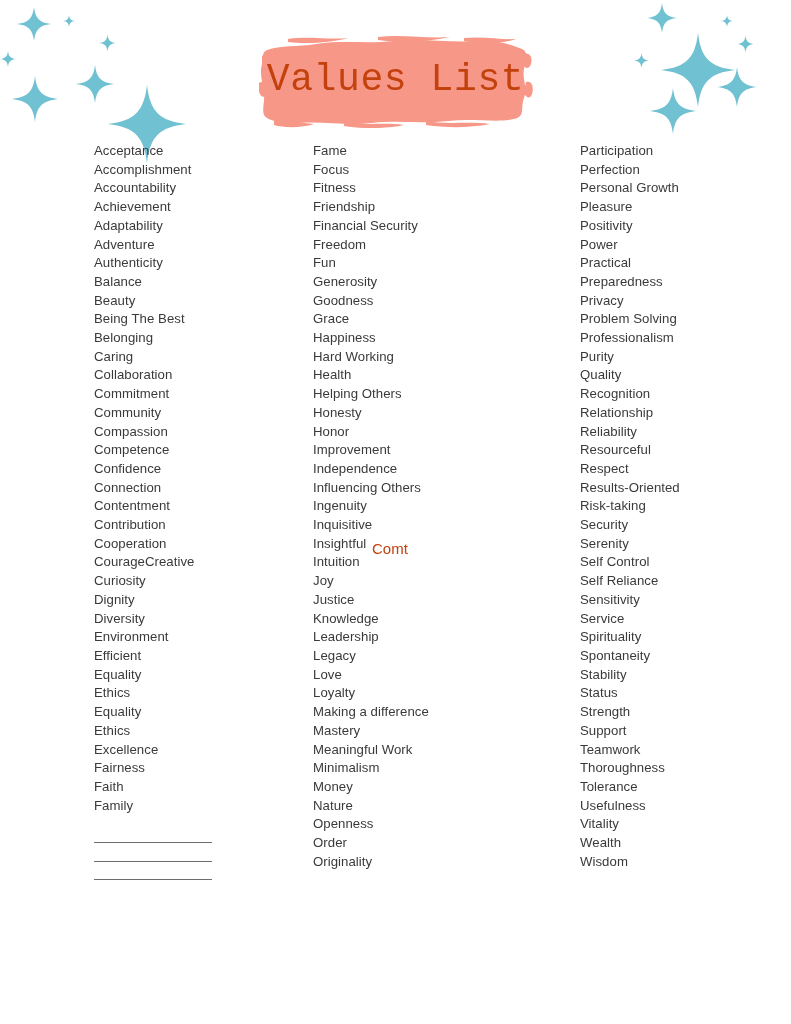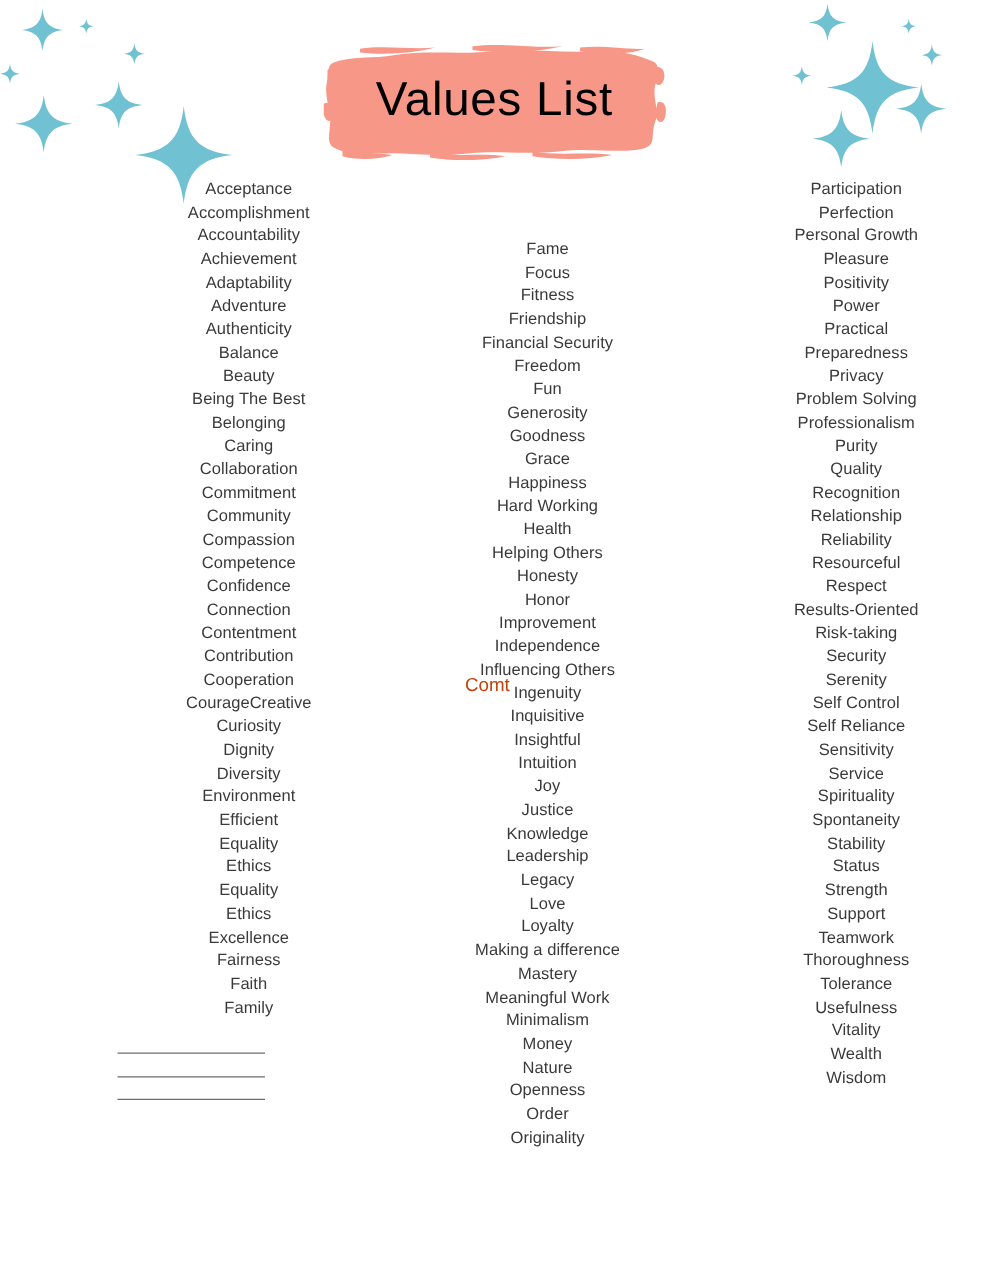--- a/index.html
+++ b/index.html
@@ -57,52 +57,51 @@
     position: absolute;
     left: 50%;
     transform: translateX(-50%);
     top: 0px;
     width: 276px;
     height: 92px;
   }
   .page-title {
     position: relative;
     z-index: 3;
-    font-family: Liberation Sans, sans-serif;
+    font-family: Liberation Mono, monospace;
     font-size: 38px;
     font-weight: 300;
     letter-spacing: 0.6px;
-    color: #000000;
+    color: #c2410c;
     line-height: 1;
     margin: 0;
     padding: 0 0 4px 0;
     white-space: nowrap;
   }
 
   
   .columns {
     position: absolute;
     top: 142px;
     left: 0;
     width: 791px;
     display: block;
   }
   .col {
     position: absolute;
     top: 0;
   }
   .col-1 { left: 94px;  width: 210px; }
-  .col-2 { left: 313px; width: 250px; margin-top: 48px; }
+  .col-2 { left: 313px; width: 250px; }
   .col-3 { left: 580px; width: 210px; }
 
   .value-list {
     list-style: none;
     margin: 0;
     padding: 0;
-    text-align: center;
   }
   .value-item {
     font-size: 13.2px;
     line-height: 18.7px;
     color: #3a3a3a;
     font-weight: 400;
     white-space: nowrap;
     letter-spacing: 0.05px;
   }
 

